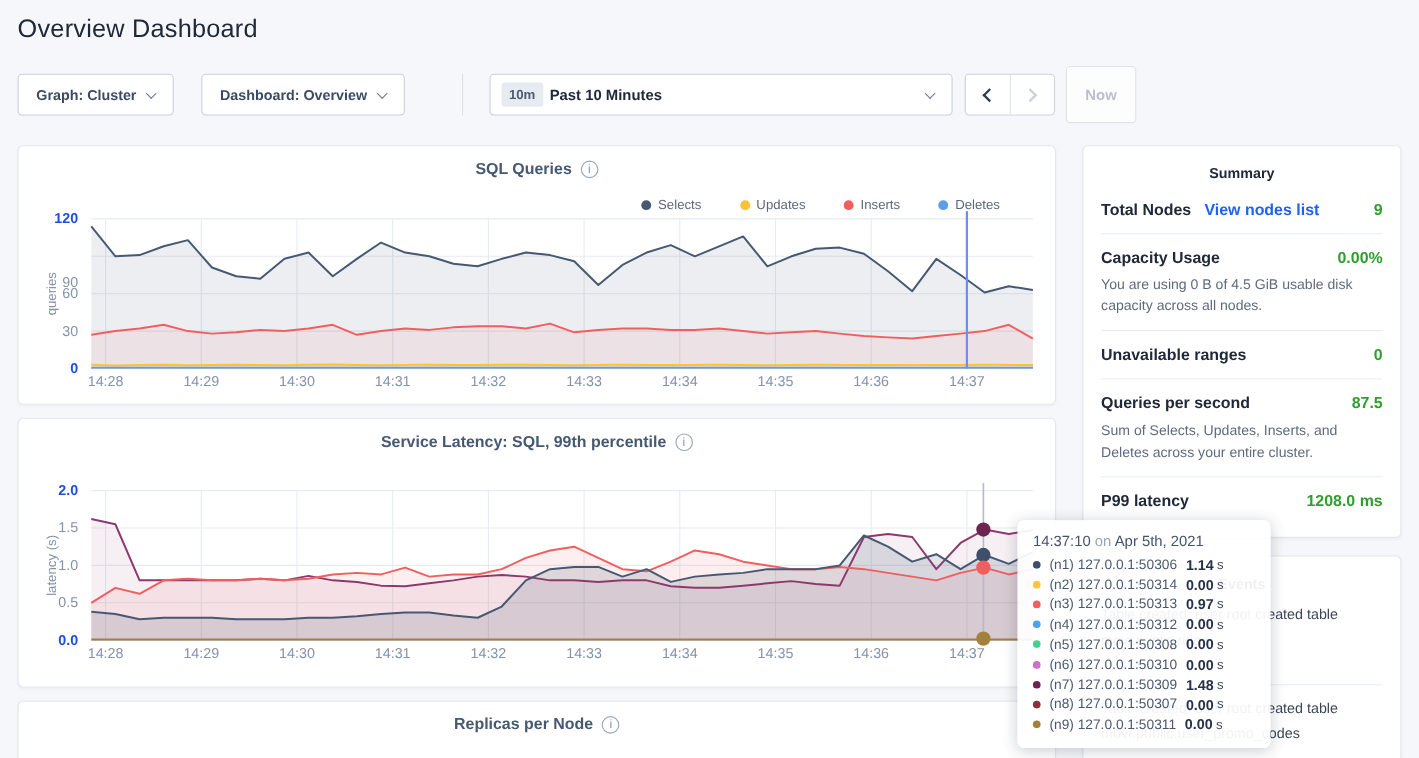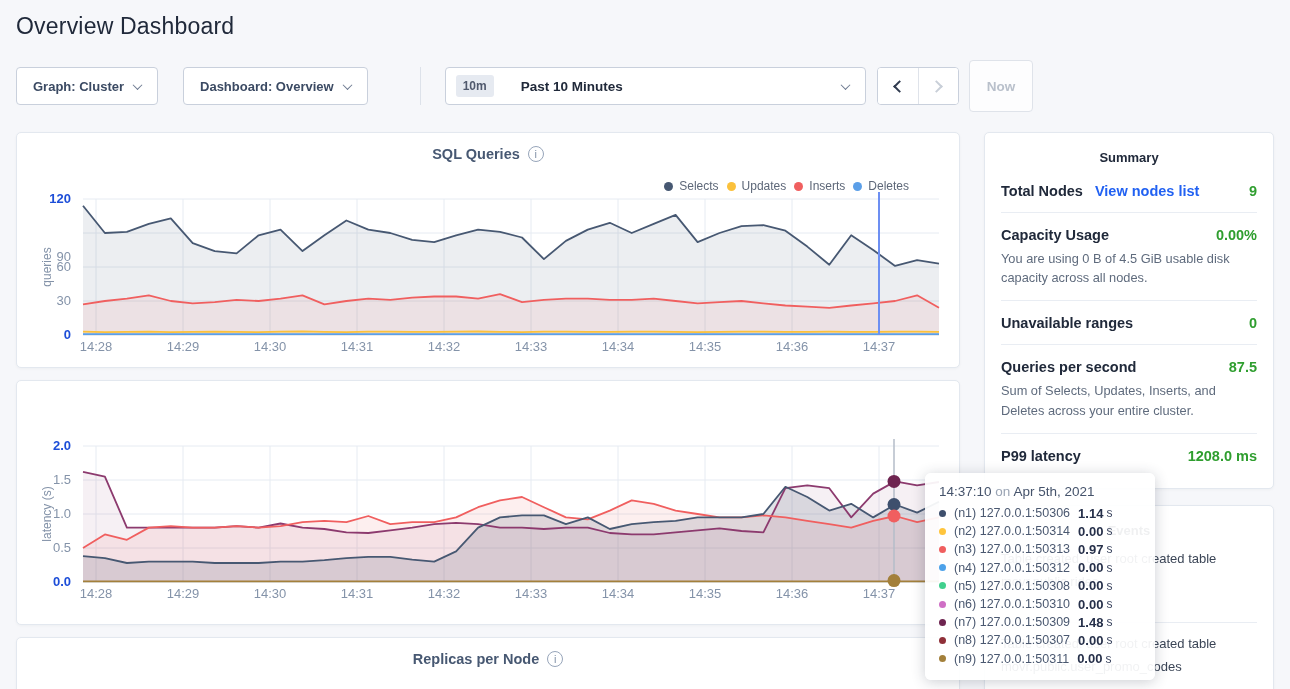--- a/index.html
+++ b/index.html
@@ -19,21 +19,21 @@
     display:flex; align-items:center; gap:10px; padding:0 16px;
     font-size:13px; font-weight:700; color:#3b4a63; cursor:pointer;
   }
   .chev { width:7px; height:7px; border-right:1.6px solid #6d7a90; border-bottom:1.6px solid #6d7a90; transform:rotate(45deg) translate(-1px,-1px); }
   .vdivider { width:1px; height:38px; background:#dde2ea; margin:0 24px 0 26px; }
   .time-picker {
     width:421px; height:38px; background:#fff; border:1px solid #c9d0dc; border-radius:4px;
     display:flex; align-items:center; padding:0 16px 0 10px; cursor:pointer; margin-right:11px;
   }
   .time-badge { background:#e6eaf1; color:#50596d; font-size:12px; font-weight:700; padding:4px 7px; border-radius:3px; }
-  .time-label { margin-left:27px; font-size:13.5px; font-weight:700; color:#20293a; }
+  .time-label { margin-left:6px; font-size:13.5px; font-weight:700; color:#20293a; }
   .time-picker .chev { margin-left:auto; }
   .nav-group { display:flex; border:1px solid #c9d0dc; border-radius:4px; background:#fff; overflow:hidden; margin-right:10px; }
   .nav-btn { width:40px; height:36px; display:flex; align-items:center; justify-content:center; cursor:pointer; background:#fff; border:none; }
   .nav-btn + .nav-btn { border-left:1px solid #dfe3ea; }
   .chev-left  { width:9px; height:9px; border-left:2.4px solid #2f3a4e; border-bottom:2.4px solid #2f3a4e; transform:rotate(45deg); margin-left:3px; }
   .chev-right { width:9px; height:9px; border-right:2.4px solid #c9cfd8; border-top:2.4px solid #c9cfd8; transform:rotate(45deg); margin-right:3px; }
   .now-btn { height:52px; padding:0 17px; background:#fdfdfe; border:1px solid #dfe3ea; border-radius:4px; font-size:13.5px; font-weight:700; color:#b9c0cb; cursor:default; }
 
   
   .card { position:absolute; background:#fff; border:1px solid #e3e8ef; border-radius:5px; box-shadow:0 1px 3px rgba(32,41,58,.04); }
@@ -41,21 +41,21 @@
   #card-latency  { left:16px;  top:380px; width:944px; height:245px; }
   #card-replicas { left:16px;  top:637px; width:944px; height:90px; }
   #card-summary  { left:984px; top:132px; width:290px; height:357px; }
   #card-events   { left:984px; top:505px; width:290px; height:230px; }
 
   .chart-title-row { position:absolute; top:13px; left:0; width:100%; display:flex; justify-content:center; align-items:center; gap:8px; }
   .chart-title { font-size:14.5px; font-weight:700; color:#475872; }
   .info-icon { width:16px; height:16px; border:1px solid #97a5ba; border-radius:50%; color:#8392a8; font-size:11px; line-height:14px; text-align:center; font-style:normal; cursor:pointer; }
   .info-icon::before { content:"i"; }
 
-  .legend { position:absolute; top:46px; right:50px; display:flex; gap:8px; }
+  .legend { position:absolute; top:46px; right:50px; display:flex; gap:35px; }
   .legend-item { display:flex; align-items:center; gap:6px; cursor:pointer; }
   .legend-dot { width:9px; height:9px; border-radius:50%; }
   .legend-label { font-size:12px; color:#5d6778; }
 
   .plot { position:absolute; left:66px; width:856px; height:136px; }
   #sql-plot { top:66px; } #lat-plot { top:65px; }
   .plot svg { display:block; overflow:visible; }
 
   .yticks { position:absolute; left:14px; width:44px; height:136px; }
   #sql-yticks { top:66px; } #lat-yticks { top:65px; }
@@ -201,20 +201,24 @@
         <div class="xtick" style="left: 331px;">14:32</div>
         <div class="xtick" style="left: 418px;">14:33</div>
         <div class="xtick" style="left: 505px;">14:34</div>
         <div class="xtick" style="left: 592px;">14:35</div>
         <div class="xtick" style="left: 679px;">14:36</div>
         <div class="xtick" style="left: 766px;">14:37</div>
       </div>
   </div>
 
   <div class="card" id="card-latency">
+    <div class="chart-title-row">
+      <span class="chart-title">Service Latency: SQL, 99th percentile</span>
+      <i class="info-icon"></i>
+    </div>
     <div class="ylabel" id="lat-ylabel">latency (s)</div>
     <div class="yticks" id="lat-yticks">
         <div class="ytick strong" style="top: 128px;">0.0</div>
         <div class="ytick" style="top: 94px;">0.5</div>
         <div class="ytick" style="top: 60px;">1.0</div>
         <div class="ytick" style="top: 26px;">1.5</div>
         <div class="ytick strong" style="top: -8px;">2.0</div>
       </div>
     <div class="plot" id="lat-plot">
         <svg width="856" height="136">

